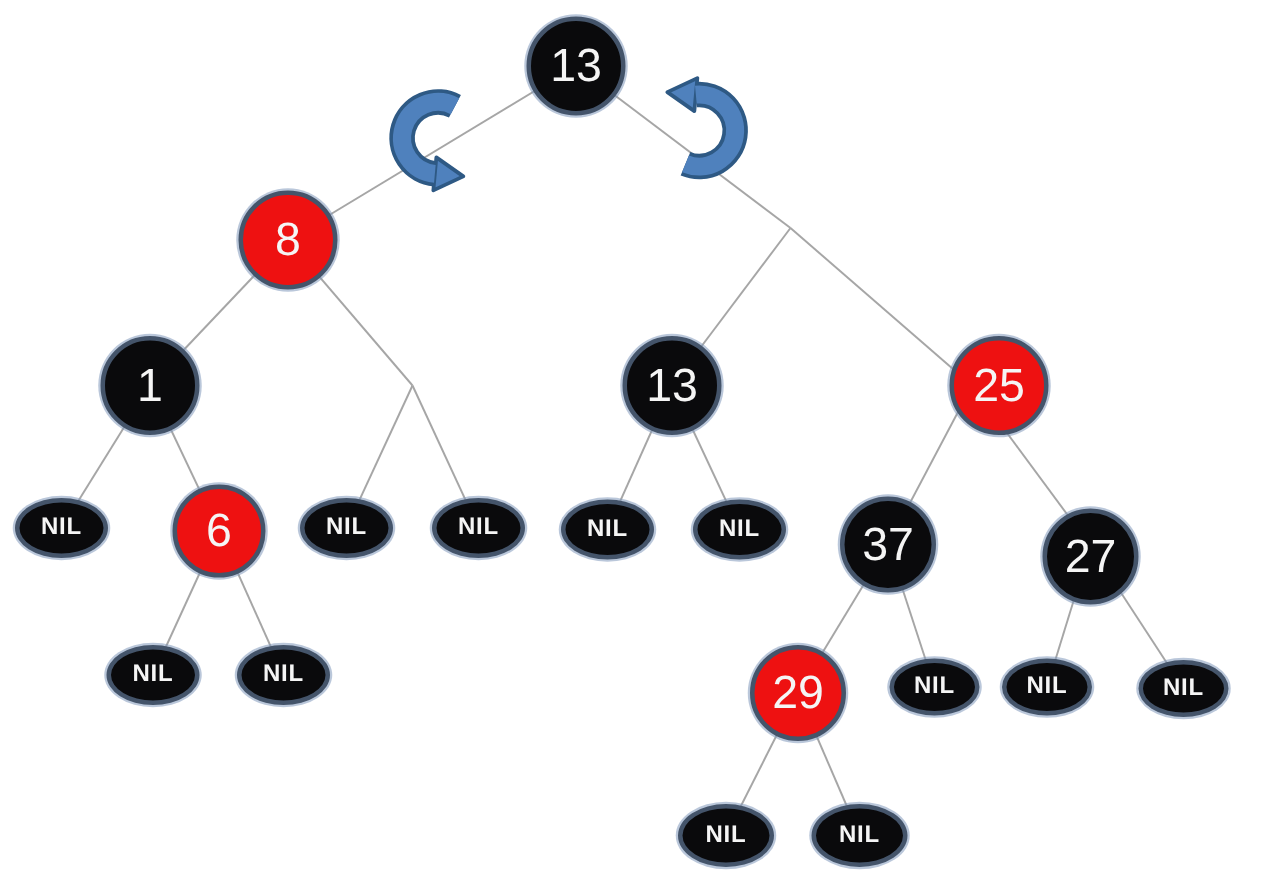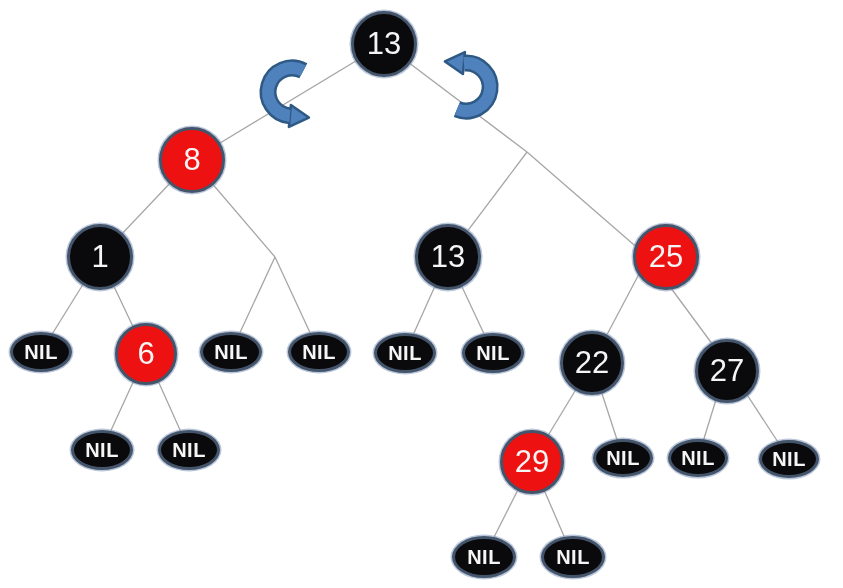--- a/index.html
+++ b/index.html
@@ -42,21 +42,21 @@
     display: flex;
     align-items: center;
     justify-content: center;
     box-sizing: border-box;
     border: 3px solid var(--node-border, #44546a);
     box-shadow: 0 0 0 1.5px rgba(130, 153, 187, 0.55);
     color: var(--node-text, #ffffff);
     border-radius: 50%;
   }
   .node.circle { font-size: 31px; }
-  .node.ellipse { font-size: 20px; font-weight: bold; letter-spacing: 0.5px; }
+  .node.ellipse { font-size: 16px; font-weight: bold; letter-spacing: 0.5px; }
   .node.black { background: var(--node-black, #0a0a0c); }
   .node.red   { background: var(--node-red, #ee1111); }
 </style>
 </head>
 <body>
 
 <div class="stage">
 
   <svg class="edge-layer" viewBox="0 0 843 588" xmlns="http://www.w3.org/2000/svg">
 
@@ -126,21 +126,21 @@
       <div class="node ellipse black" style="left: 288px; top: 332px; width: 62px; height: 40px;">
         <span>NIL</span>
       </div>
       <div class="node ellipse black" style="left: 374px; top: 333px; width: 62px; height: 40px;">
         <span>NIL</span>
       </div>
       <div class="node ellipse black" style="left: 462px; top: 333px; width: 62px; height: 40px;">
         <span>NIL</span>
       </div>
       <div class="node circle black" style="left: 560px; top: 331px; width: 64px; height: 64px;">
-        <span>22</span>
+        <span>37</span>
       </div>
       <div class="node circle black" style="left: 695px; top: 339px; width: 64px; height: 64px;">
         <span>27</span>
       </div>
       <div class="node ellipse black" style="left: 71px; top: 430px; width: 62px; height: 40px;">
         <span>NIL</span>
       </div>
       <div class="node ellipse black" style="left: 158px; top: 430px; width: 62px; height: 40px;">
         <span>NIL</span>
       </div>

